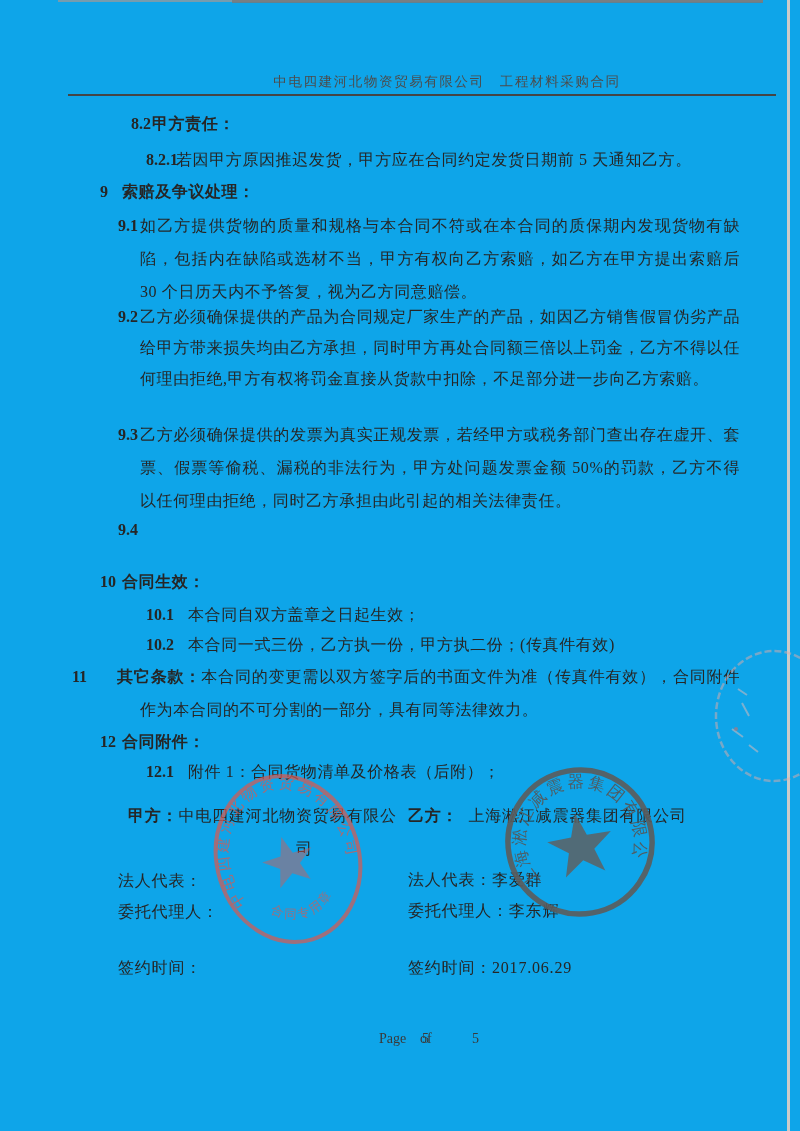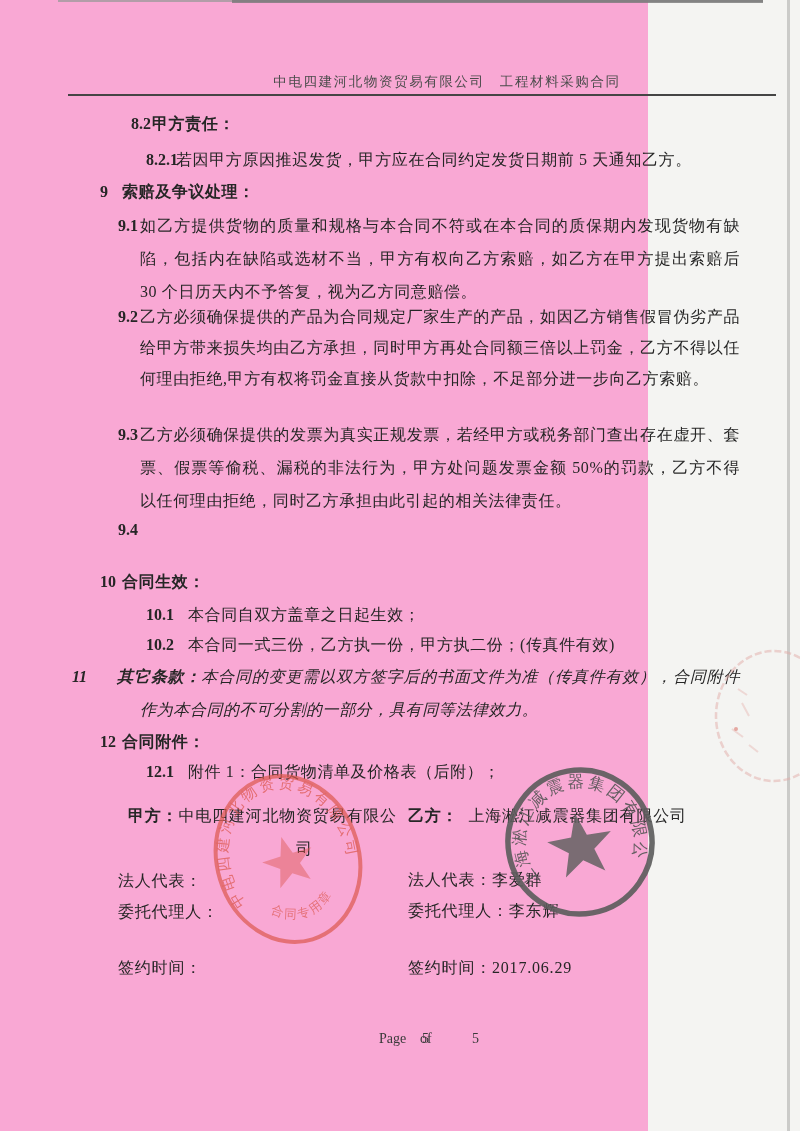--- a/index.html
+++ b/index.html
@@ -3,22 +3,22 @@
 <meta charset="utf-8">
 <style>
   html,body{margin:0;padding:0;}
   body{
     width:800px;height:1131px;
     background:#f4f4f2;
     font-family:"Liberation Serif","DejaVu Serif",serif;
     overflow:hidden;
   }
   .page{
-    position:relative;width:648px;height:1131px;
-    background:#f9a8d4;color:#262626;
+    position:relative;width:800px;height:1131px;
+    background:#0ea5e9;color:#262626;
   }
   
   .scan-top{position:absolute;left:58px;top:0;width:705px;height:2px;background:#9a9a9a;opacity:.75;}
   .scan-top-dark{position:absolute;left:232px;top:0;width:531px;height:3px;background:#787878;opacity:.8;}
   .scan-right{position:absolute;left:787px;top:0;width:3px;height:1131px;background:#cbcbc9;}
   
   .header-title{
     position:absolute;left:47px;top:73px;width:800px;
     text-align:center;font-size:13.5px;color:#4c4c4c;letter-spacing:1.6px;
   }
@@ -31,21 +31,21 @@
   }
   .clause .num{position:absolute;left:-22px;top:0;font-weight:700;letter-spacing:0;}
   .h1{left:122px;width:623px;font-weight:700;}
   .h1 .num{left:-22px;}
   .h2{left:152px;width:593px;font-weight:700;}
   .h2 .num{left:-21px;}
   .l3{left:176px;width:552px;}
   .l3 .num{left:-30px;}
   .l3b{left:188px;width:560px;}
   .l3b .num{left:-42px;}
-  .s11{text-indent:-23px;font-style:italic;}
+  .s11{text-indent:-23px;}
   .s11 .num{left:-45px;}
   .s11 .ttl{font-weight:700;}
   .tight{line-height:31px;}
   
   .sig{position:absolute;font-size:16px;letter-spacing:.8px;color:#262626;white-space:nowrap;}
   .sig .b{font-weight:700;}
   .sig .gap{display:inline-block;width:10px;}
   
   .foot{position:absolute;top:1031px;font-size:14px;color:#3a3a3a;margin-left:36px;}
   

